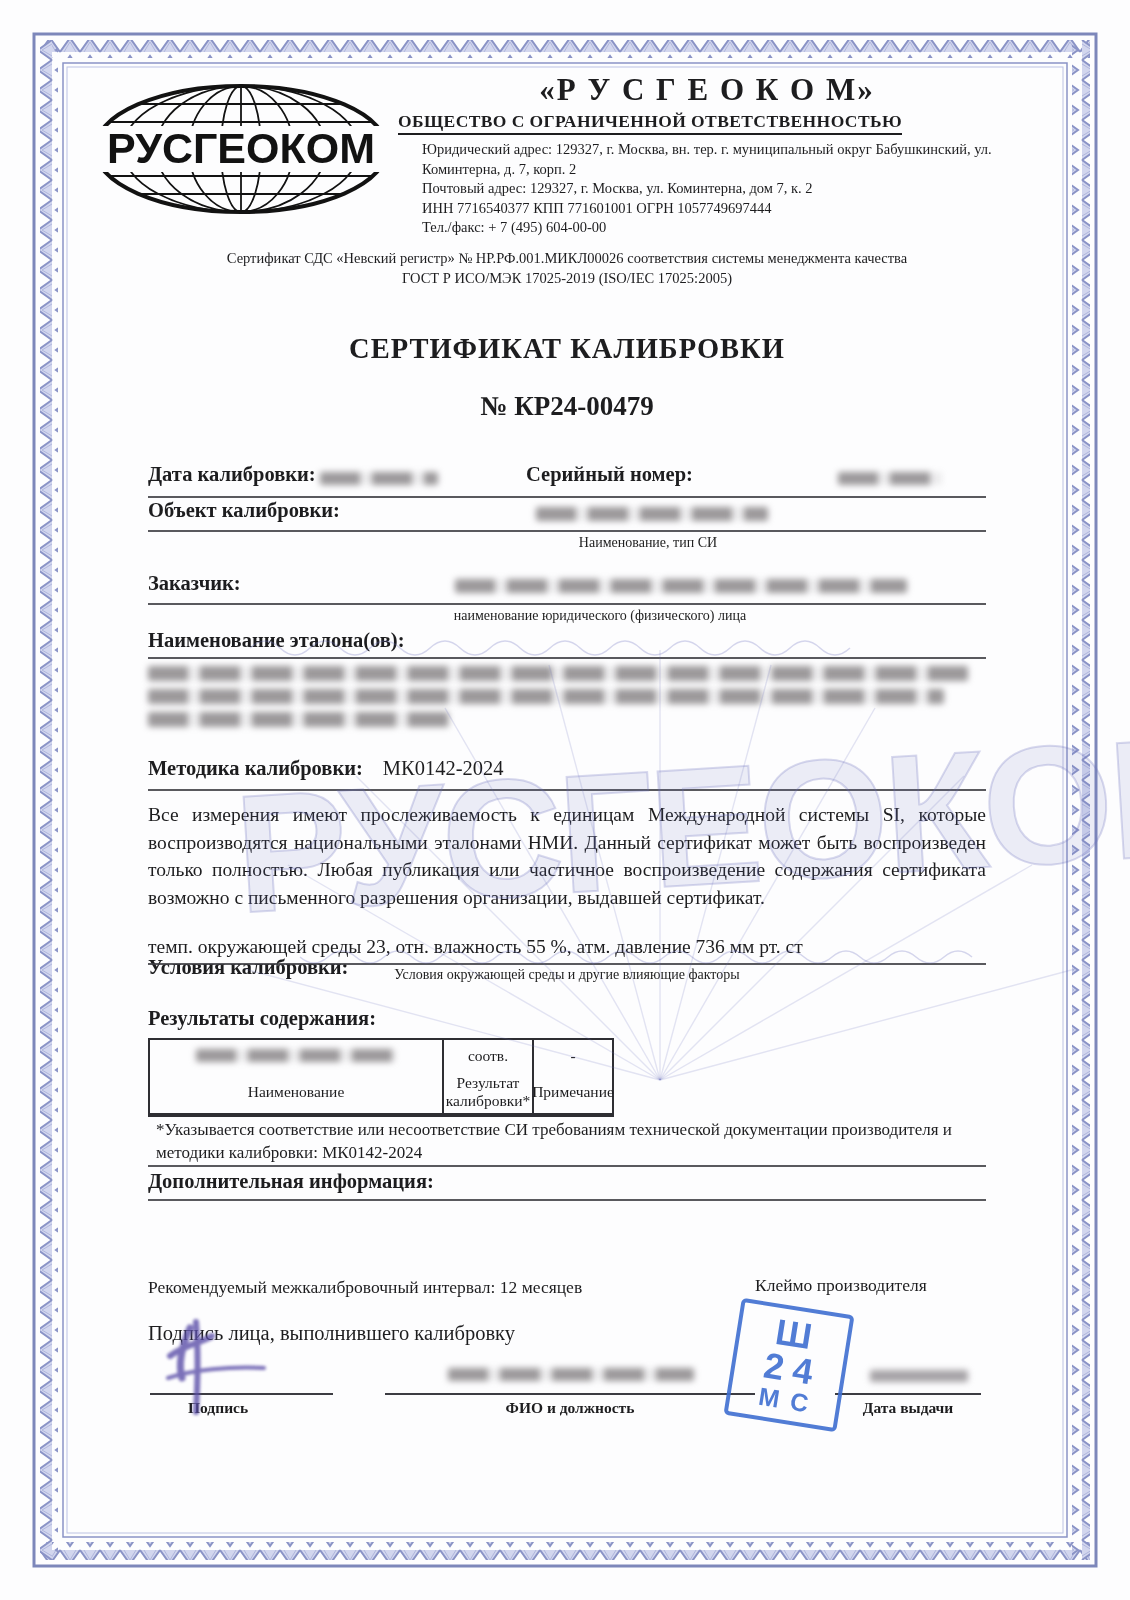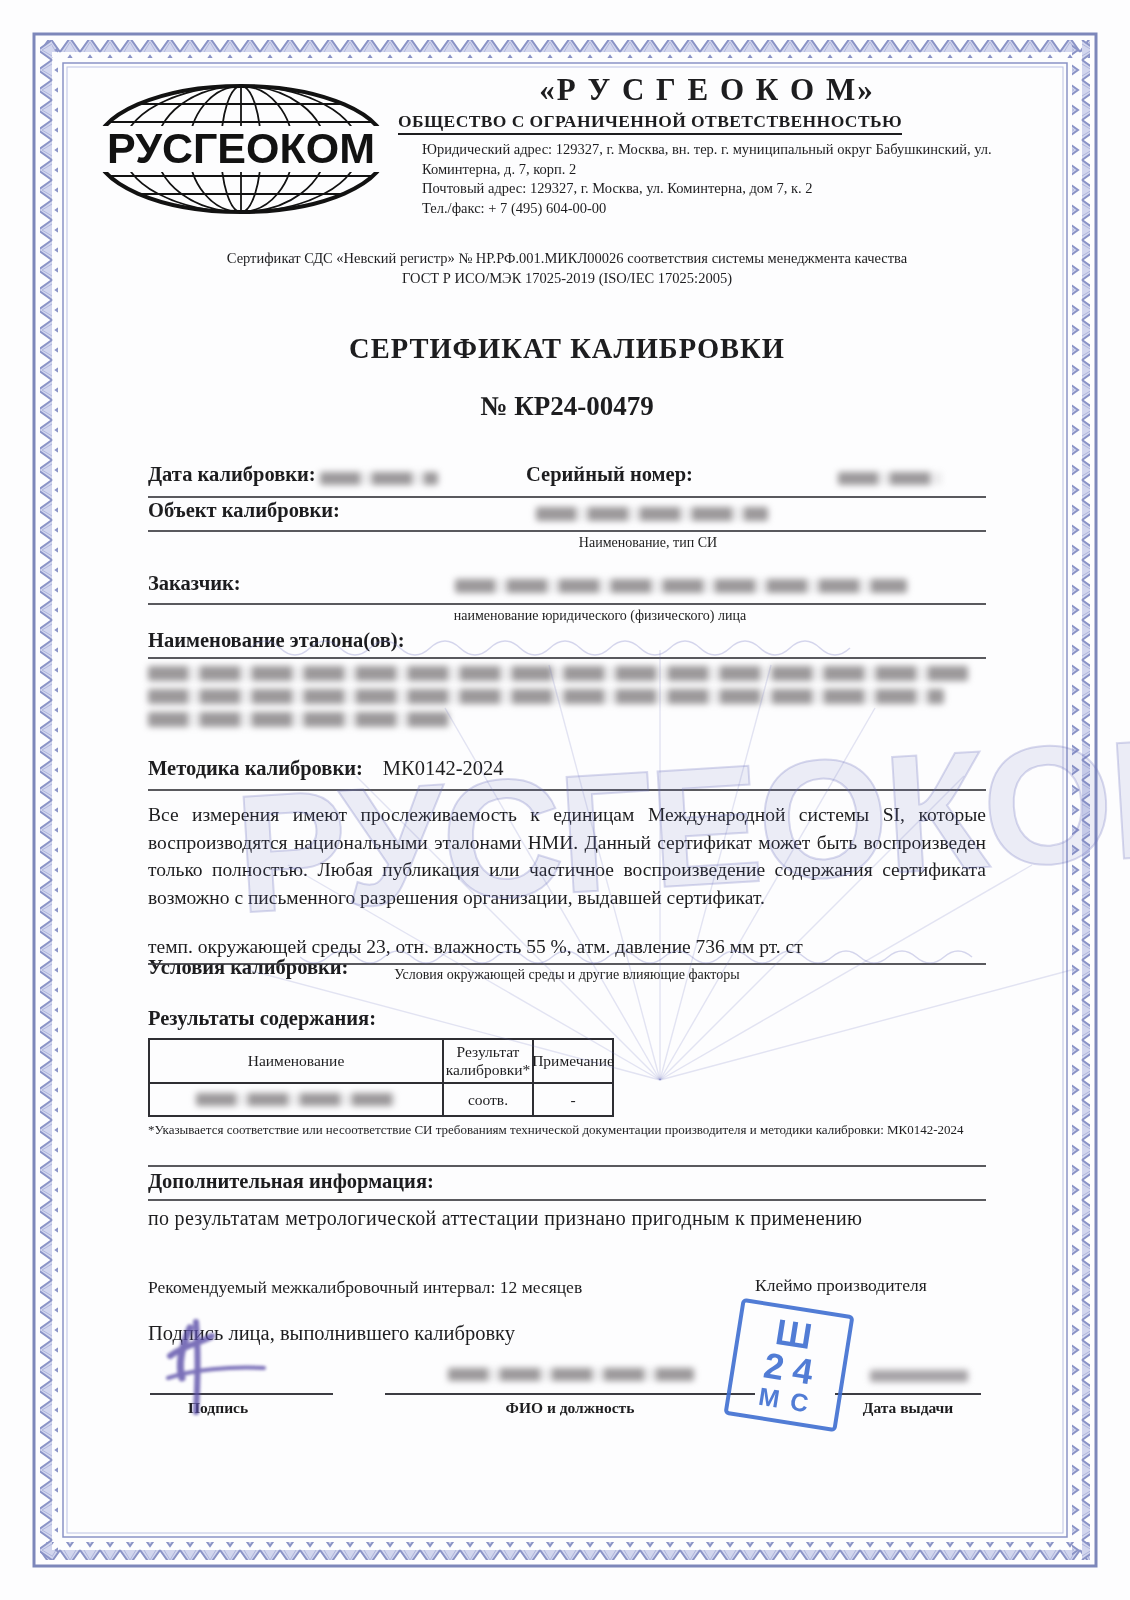--- a/index.html
+++ b/index.html
@@ -116,20 +116,21 @@
     <text x="151" y="81" text-anchor="middle" font-family="Liberation Sans, sans-serif" font-size="43" font-weight="bold" fill="#121212">РУСГЕОКОМ</text>
   </svg>
 </div>
 
 <div class="abs letterhead">
   <div class="lh-name">«Р У С Г Е О К О М»</div>
   <div><span class="lh-form">ОБЩЕСТВО С ОГРАНИЧЕННОЙ ОТВЕТСТВЕННОСТЬЮ</span></div>
   <div class="lh-addr">
     <div>Юридический адрес: 129327, г. Москва, вн. тер. г. муниципальный округ Бабушкинский, ул. Коминтерна, д. 7, корп. 2</div>
     <div>Почтовый адрес: 129327, г. Москва, ул. Коминтерна, дом 7, к. 2</div>
+    <div>ИНН 7716540377 КПП 771601001 ОГРН 1057749697444</div>
     <div>Тел./факс: + 7 (495) 604-00-00</div>
   </div>
 </div>
 
 <div class="abs accred">
   <div>Сертификат СДС «Невский регистр» № НР.РФ.001.МИКЛ00026 соответствия системы менеджмента качества</div>
   <div>ГОСТ Р ИСО/МЭК 17025-2019 (ISO/IEC 17025:2005)</div>
 </div>
 
 <div class="abs title">
@@ -200,39 +201,38 @@
 
   <div class="abs body-text" style="top:801px;left:0;width:838px;line-height:27.5px;text-align:justify;">Все измерения имеют прослеживаемость к единицам Международной системы SI, которые воспроизводятся национальными эталонами НМИ. Данный сертификат может быть воспроизведен только полностью. Любая публикация или частичное воспроизведение содержания сертификата возможно с письменного разрешения организации, выдавшей сертификат.</div>
 
   <div class="abs lbl" style="top:956px;left:0;">Условия калибровки:</div>
   <div class="abs body-text" style="top:936px;left:0;">темп. окружающей среды 23, отн. влажность 55 %, атм. давление 736 мм рт. ст</div>
   <div class="hr" style="top:963px;"></div>
   <div class="abs cap" style="top:967px;left:0;width:838px;text-align:center;">Условия окружающей среды и другие влияющие факторы</div>
 
   <div class="abs lbl" style="top:1007px;left:0;">Результаты содержания:</div>
   <div class="tbl">
-    <div class="tr th-row">
-      <div class="td c1">Наименование</div>
-      <div class="td c2">Результат калибровки*</div>
-      <div class="td c3">Примечание</div>
-    </div>
     <div class="tr body-row">
       <div class="td c1">
         <span class="rx" style="left:46px;top:9px;width:200px;height:13px;"></span>
       </div>
       <div class="td c2">соотв.</div>
       <div class="td c3">-</div>
     </div>
-  </div>
-
-  <div class="abs" style="top:1118px;left:0;width:838px;font-size:13px;line-height:23px;">*Указывается соответствие или несоответствие СИ требованиям технической документации производителя и методики калибровки: МК0142-2024</div>
+    <div class="tr th-row">
+      <div class="td c1">Наименование</div>
+      <div class="td c2">Результат калибровки*</div>
+      <div class="td c3">Примечание</div>
+    </div>
+  </div>
+
+  <div class="abs" style="top:1118px;left:8px;width:838px;font-size:17px;line-height:23px;">*Указывается соответствие или несоответствие СИ требованиям технической документации производителя и методики калибровки: МК0142-2024</div>
   <div class="hr" style="top:1165px;"></div>
   <div class="abs lbl" style="top:1170px;left:0;">Дополнительная информация:</div>
   <div class="hr" style="top:1199px;"></div>
-  <div class="abs" style="top:1207px;left:0;width:838px;font-size:20px;letter-spacing:.3px;">по результатам метрологической аттестации признано пригодным к применению</div>
 
   <div class="abs" style="top:1277px;left:0;font-size:17.5px;">Рекомендуемый межкалибровочный интервал: 12 месяцев</div>
   <div class="abs" style="top:1275px;left:607px;font-size:17.5px;">Клеймо производителя</div>
 
   <div class="abs" style="top:1322px;left:0;font-size:20.5px;">Подпись лица, выполнившего калибровку</div>
 
   <span class="rx" style="left:300px;top:1368px;width:246px;height:13px;"></span>
   <span class="rx-solid" style="left:722px;top:1370px;width:98px;height:12px;"></span>
 
   <div class="abs" style="top:1393px;left:2px;width:183px;height:2px;background:#3c3c42;"></div>

